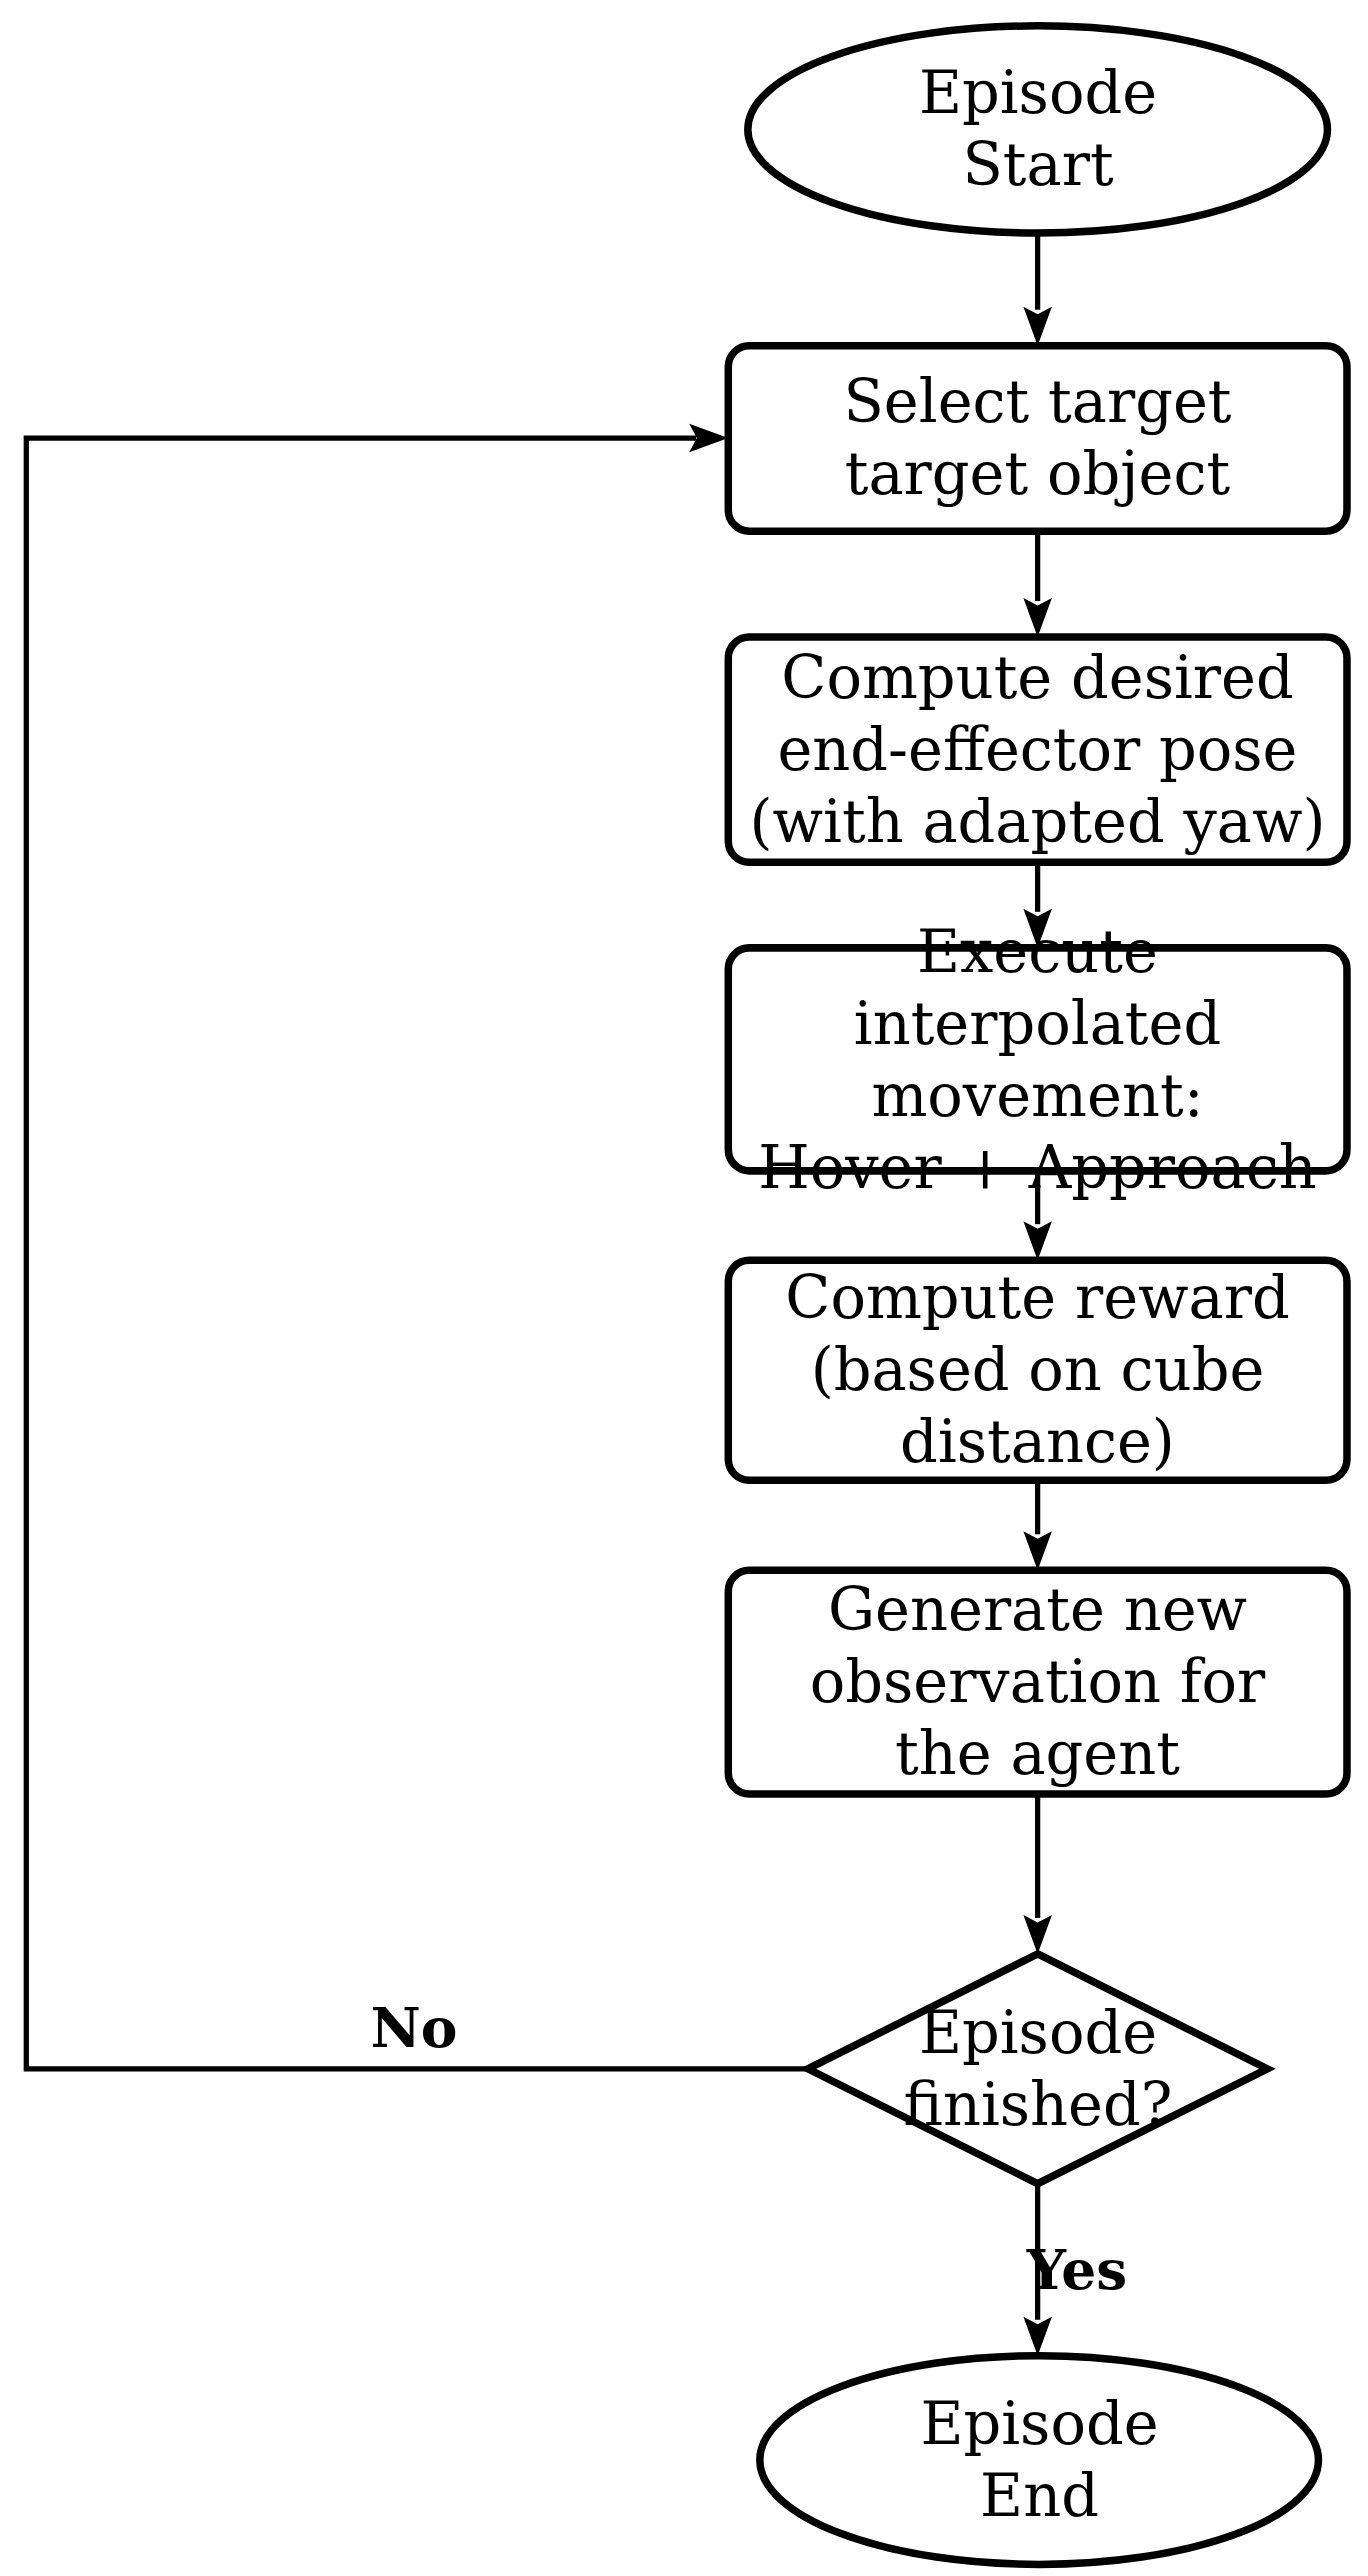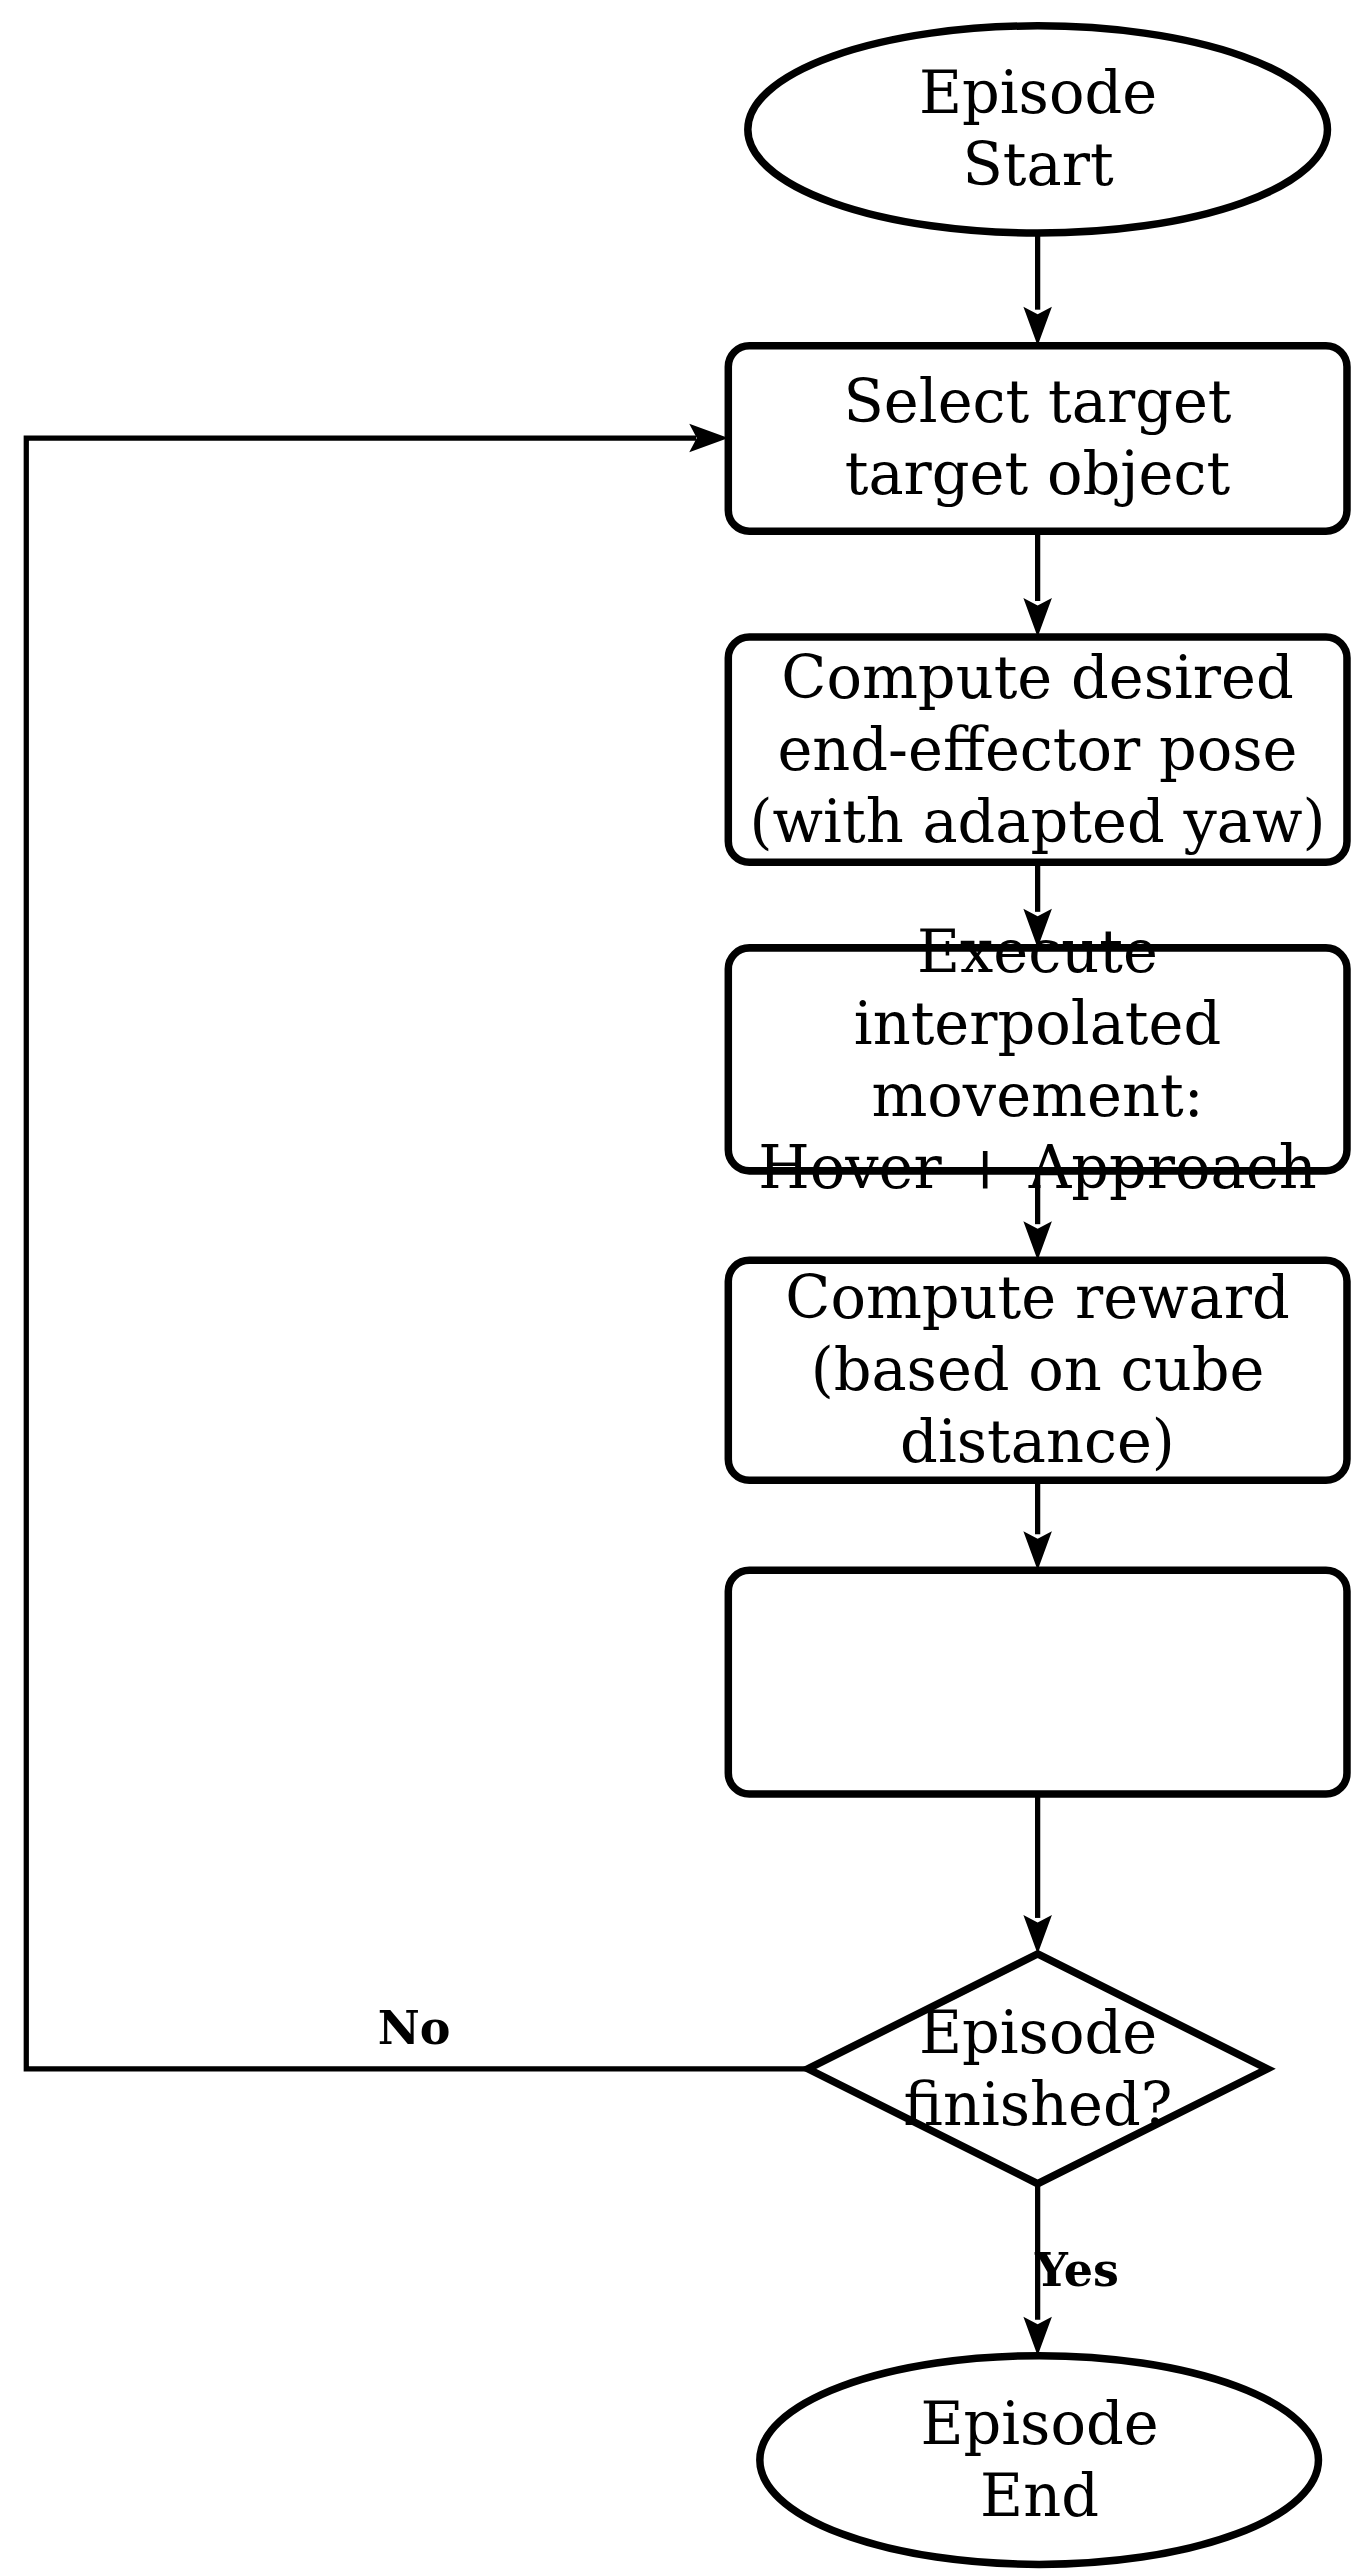--- a/index.html
+++ b/index.html
@@ -43,21 +43,21 @@
     white-space: pre-line;
     font-size: 59px;
     line-height: 72px;
     color: #000000;
   }
   .edge-label {
     position: absolute;
     display: flex;
     align-items: center;
     justify-content: center;
-    font-size: 46px;
+    font-size: 55px;
     font-weight: bold;
     line-height: 1;
     color: #000000;
   }
 </style>
 </head>
 <body>
 
 <div class="canvas">
 
@@ -108,20 +108,23 @@
 (with adapted yaw)</div>
 
   <div class="node-label" style="left:728px; top:948px; width:619px; height:223px;">Execute interpolated
 movement:
 Hover + Approach</div>
 
   <div class="node-label" style="left:728px; top:1260px; width:619px; height:220px;">Compute reward
 (based on cube
 distance)</div>
 
+  <div class="node-label" style="left:728px; top:1570px; width:619px; height:224px;">Generate new
+observation for
+the agent</div>
 
   <div class="node-label" style="left:808px; top:1954px; width:460px; height:230px;">Episode
 finished?</div>
 
   <div class="node-label" style="left:760px; top:2358px; width:559px; height:204px;">Episode
 End</div>
 
   <div class="edge-label" style="left:339px; top:1990px; width:150px; height:75px;">No</div>
 
   <div class="edge-label" style="left:1002px; top:2232px; width:150px; height:75px;">Yes</div>

